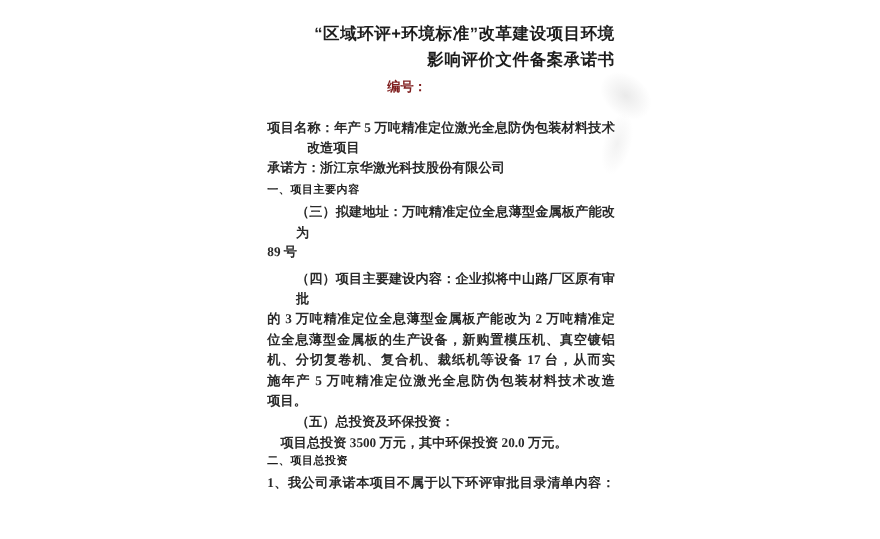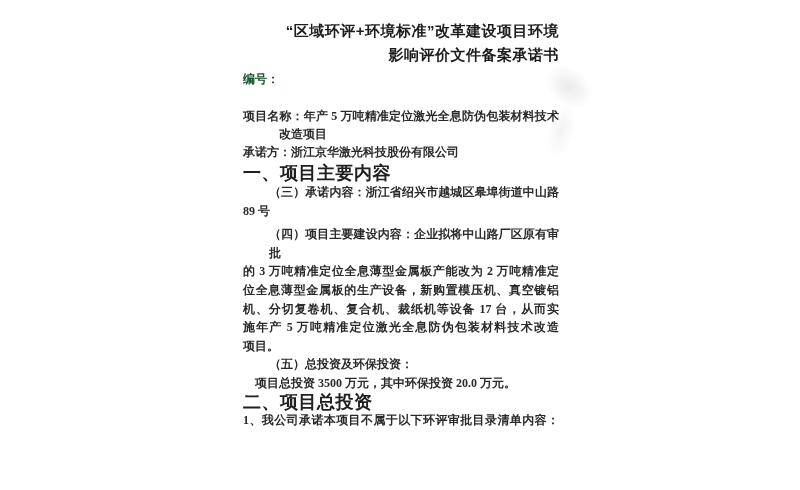--- a/index.html
+++ b/index.html
@@ -30,29 +30,29 @@
     font-weight: 700;
     letter-spacing: 0.5px;
     text-align: right;
     color: #1d1d1d;
     margin-top: 19px;
   }
   .serial {
     margin-top: 4px;
     line-height: 16px;
     font-size: 12px;
-    text-align: left;
+    text-align: center;
     padding-right: 62px;
-    color: #14532d;
+    color: #7f1d1d;
   }
   .meta { margin-top: 21px; line-height: 17.8px; }
   .sec  { line-height: 18.6px; }
   .h {
     font-family: "Liberation Sans", "DejaVu Sans", sans-serif;
-    font-size: 18px;
+    font-size: 10px;
     letter-spacing: 0.5px;
     color: #202020;
   }
   .h1 { margin-top: 3px; }
   .in1 { padding-left: 12px; }
   .in2 { padding-left: 26px; }
   .in3 { padding-left: 36px; }
   .fill { text-align: justify; text-align-last: justify; }
   .gap-top { margin-top: 5px; }
   .smudge {
@@ -83,21 +83,21 @@
   <div class="serial">编号：</div>
 
   <div class="meta">
     <div class="fill">项目名称：年产 5 万吨精准定位激光全息防伪包装材料技术</div>
     <div class="in3">改造项目</div>
     <div>承诺方：浙江京华激光科技股份有限公司</div>
   </div>
 
   <div class="sec">
     <div class="h h1">一、项目主要内容</div>
-    <div class="in2 fill">（三）承诺内容：浙江省绍兴市越城区皋埠街道中山路</div>
+    <div class="in2 fill">（三）拟建地址：万吨精准定位全息薄型金属板产能改为</div>
     <div>89 号</div>
     <div class="in2 fill gap-top">（四）项目主要建设内容：企业拟将中山路厂区原有审批</div>
     <div class="fill">的 3 万吨精准定位全息薄型金属板产能改为 2 万吨精准定</div>
     <div class="fill">位全息薄型金属板的生产设备，新购置模压机、真空镀铝</div>
     <div class="fill">机、分切复卷机、复合机、裁纸机等设备 17 台，从而实</div>
     <div class="fill">施年产 5 万吨精准定位激光全息防伪包装材料技术改造</div>
     <div>项目。</div>
     <div class="in2">（五）总投资及环保投资：</div>
     <div class="in1">项目总投资 3500 万元，其中环保投资 20.0 万元。</div>
   </div>

